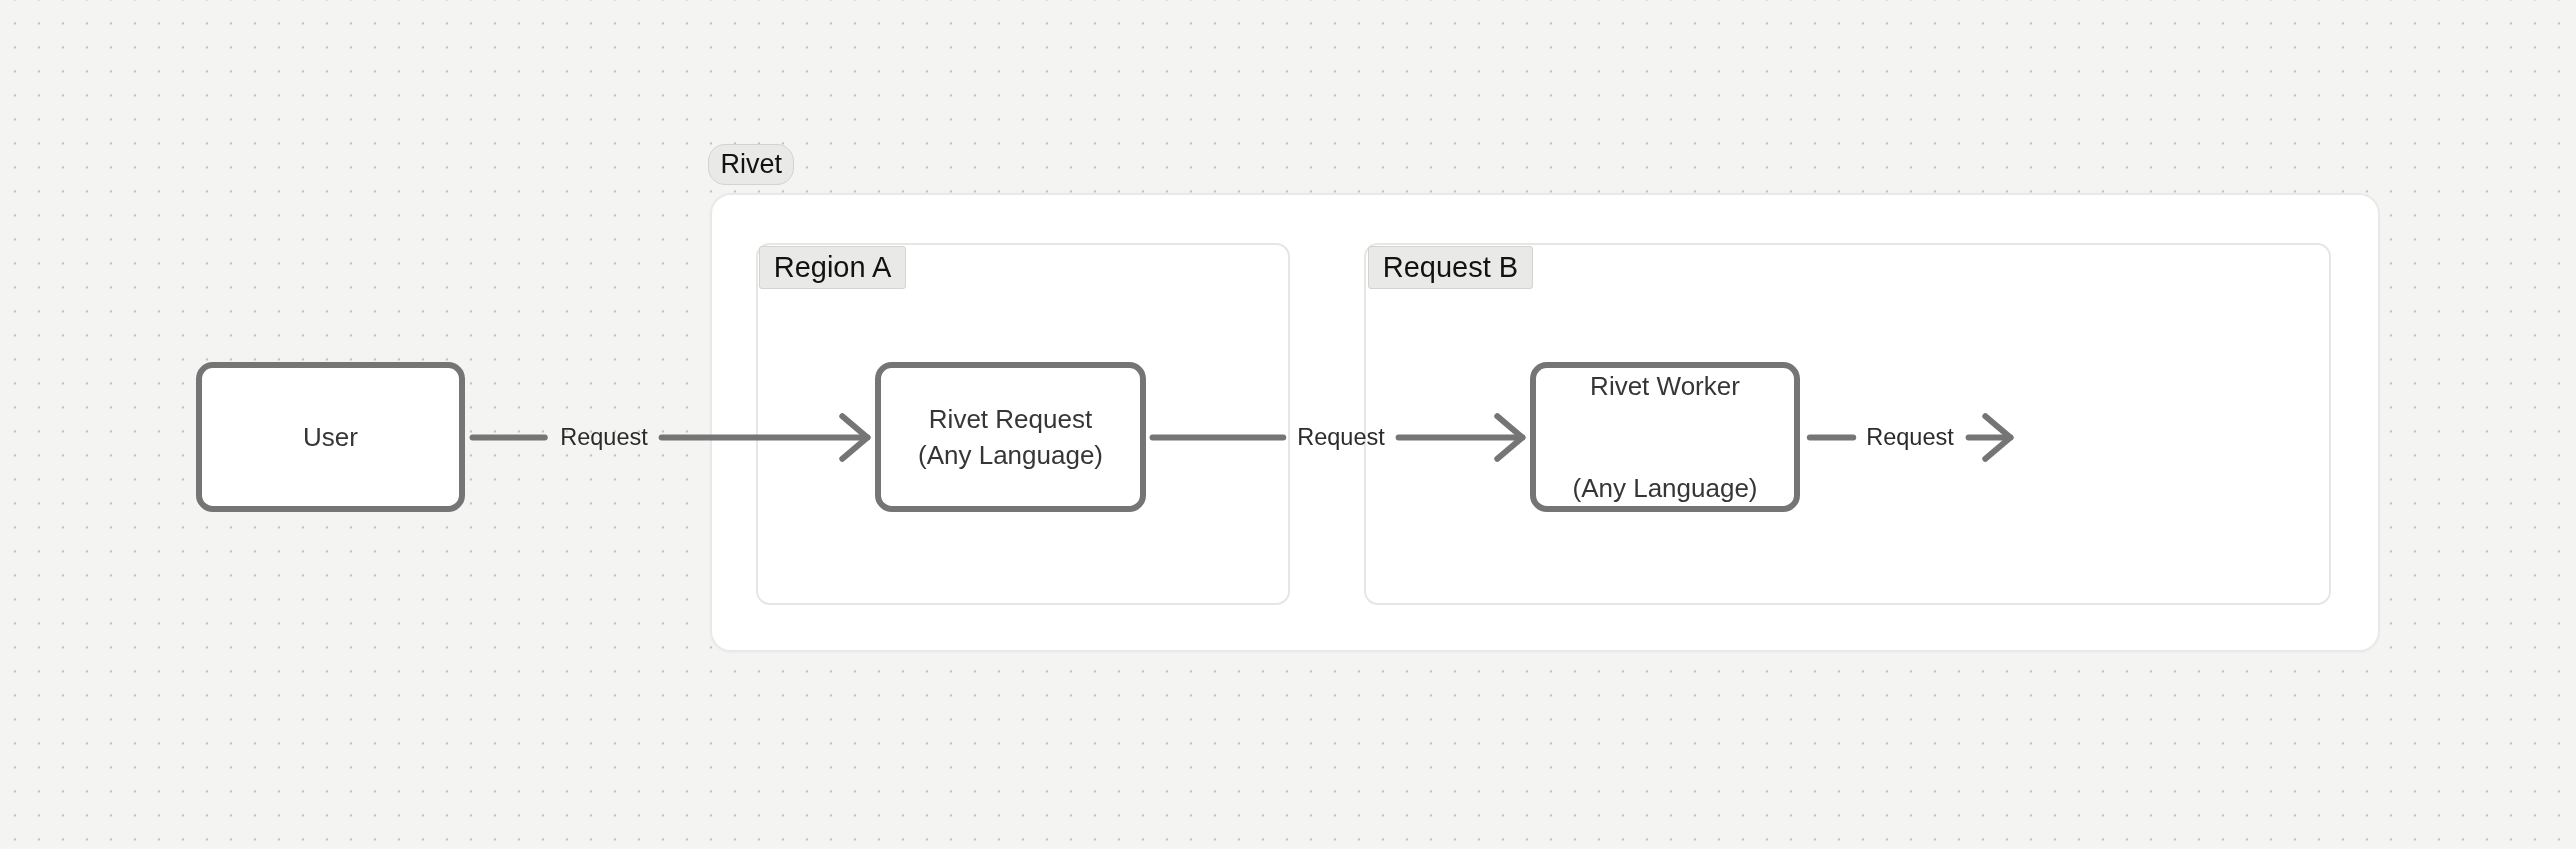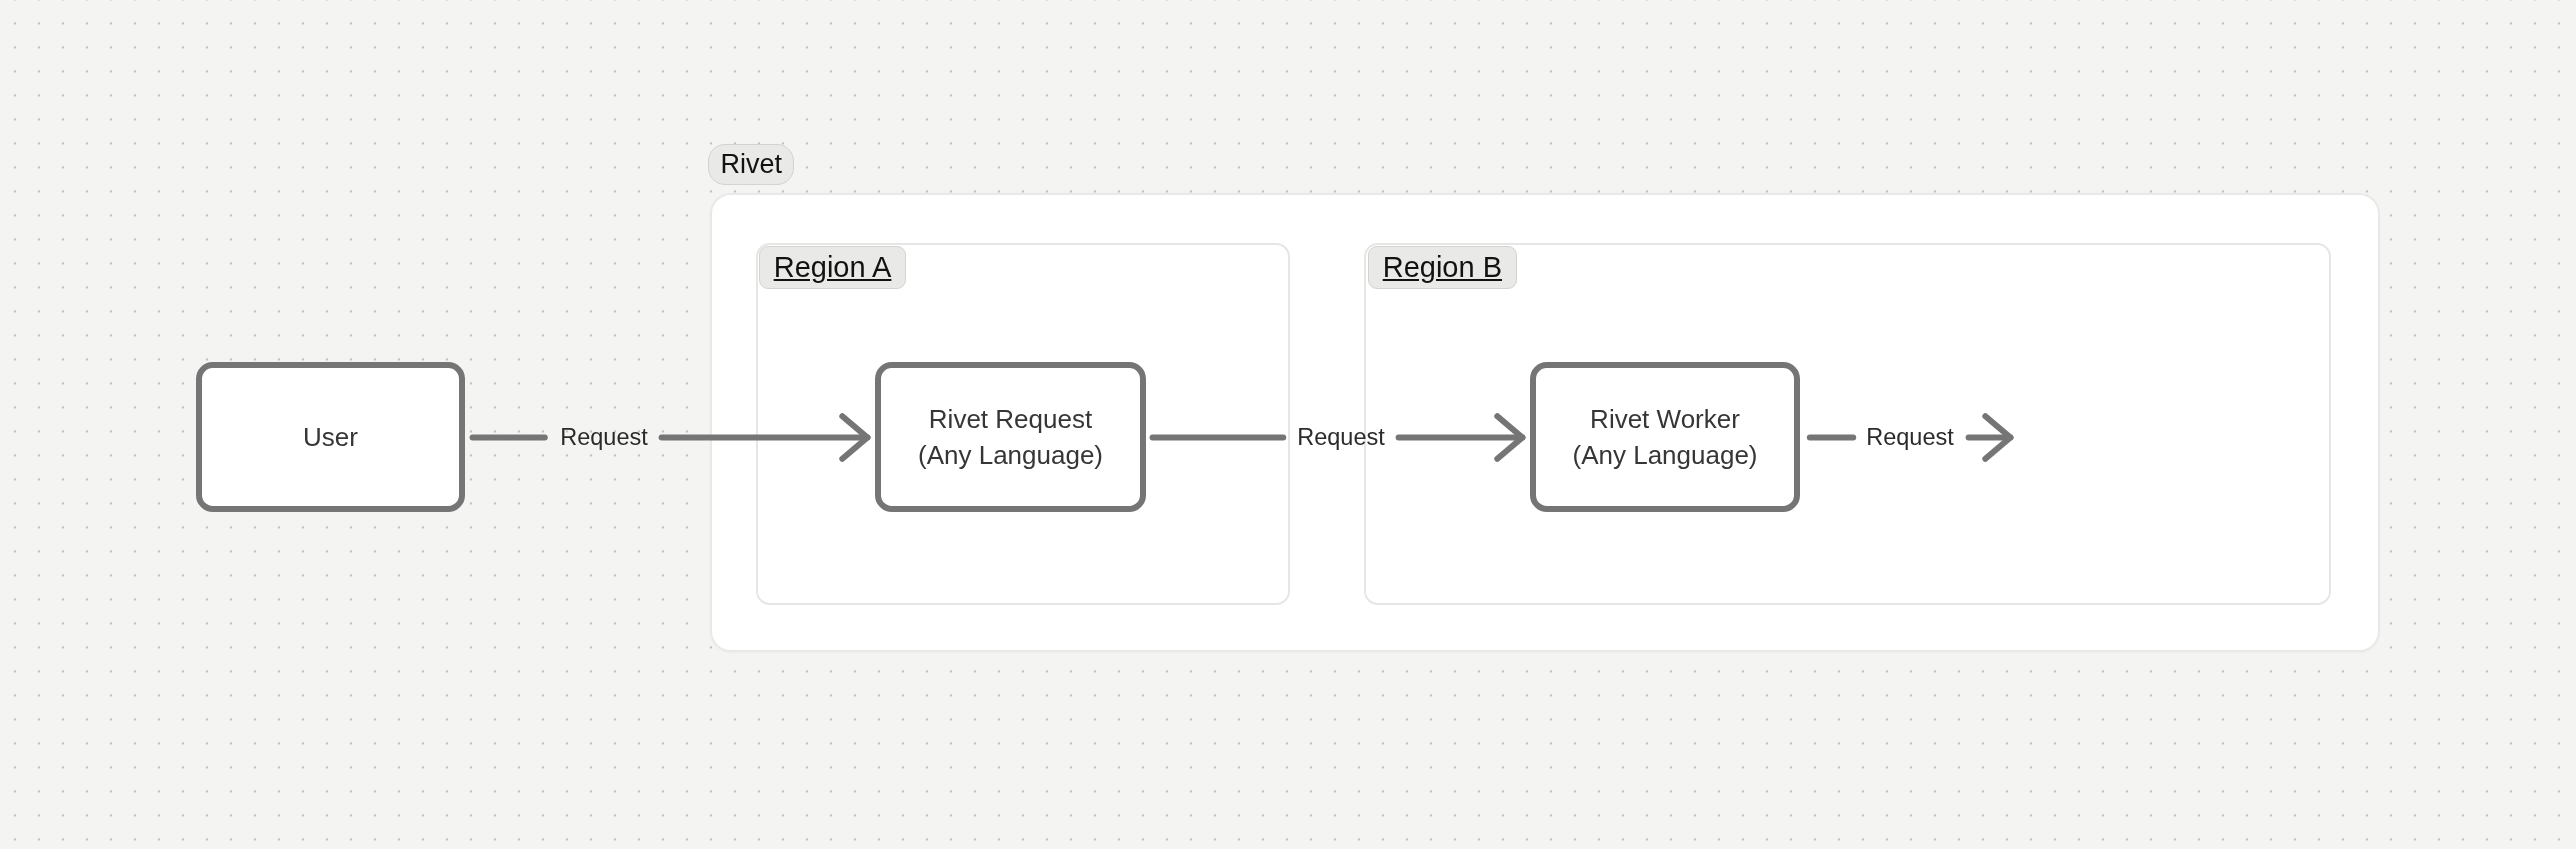--- a/index.html
+++ b/index.html
@@ -56,22 +56,21 @@
   }
   .badge-rivet {
     left: 708px; top: 144px;
     font-size: 27px;
     padding: 3.8px 11.4px;
     border-radius: 17px;
   }
   .badge-region {
     font-size: 29px;
     padding: 3.8px 13.7px;
-    border-radius: 9px;
-    text-decoration: underline;
+    border-radius: 3px;
   }
   .badge-region-a { left: 759px; top: 246px; }
   .badge-region-b { left: 1368px; top: 246px; }
 
   
   .node {
     position: absolute;
     top: 362px;
     height: 150px;
     background: #ffffff;
@@ -81,21 +80,21 @@
     flex-direction: column;
     align-items: center;
     justify-content: center;
     text-align: center;
     color: #363636;
     font-size: 26px;
     line-height: 36px;
   }
   .node-user      { left: 196px;  width: 269px; }
   .node-function  { left: 875px; width: 271px; }
-  .node-worker    { left: 1530px; width: 270px; }
+  .node-worker    { left: 1530px; width: 270px; justify-content: space-between; }
   .node-container { left: 2015px; width: 271px; }
 
   
   .edge {
     position: absolute;
     top: 407px;
     height: 61px;
     text-decoration: underline;
   }
   .edge svg { position: absolute; left: 0; top: 0; }
@@ -128,21 +127,21 @@
 
 <div class="canvas">
 
   <div class="group-outer"></div>
   <span class="badge badge-rivet">Rivet</span>
 
   <div class="group-region region-a"></div>
   <span class="badge badge-region badge-region-a">Region A</span>
 
   <div class="group-region region-b"></div>
-  <span class="badge badge-region badge-region-b">Region B</span>
+  <span class="badge badge-region badge-region-b">Request B</span>
 
   <div class="node node-user">
     <div>User</div>
   </div>
 
   <div class="node node-function">
     <div>Rivet Request</div>
     <div>(Any Language)</div>
   </div>
 

